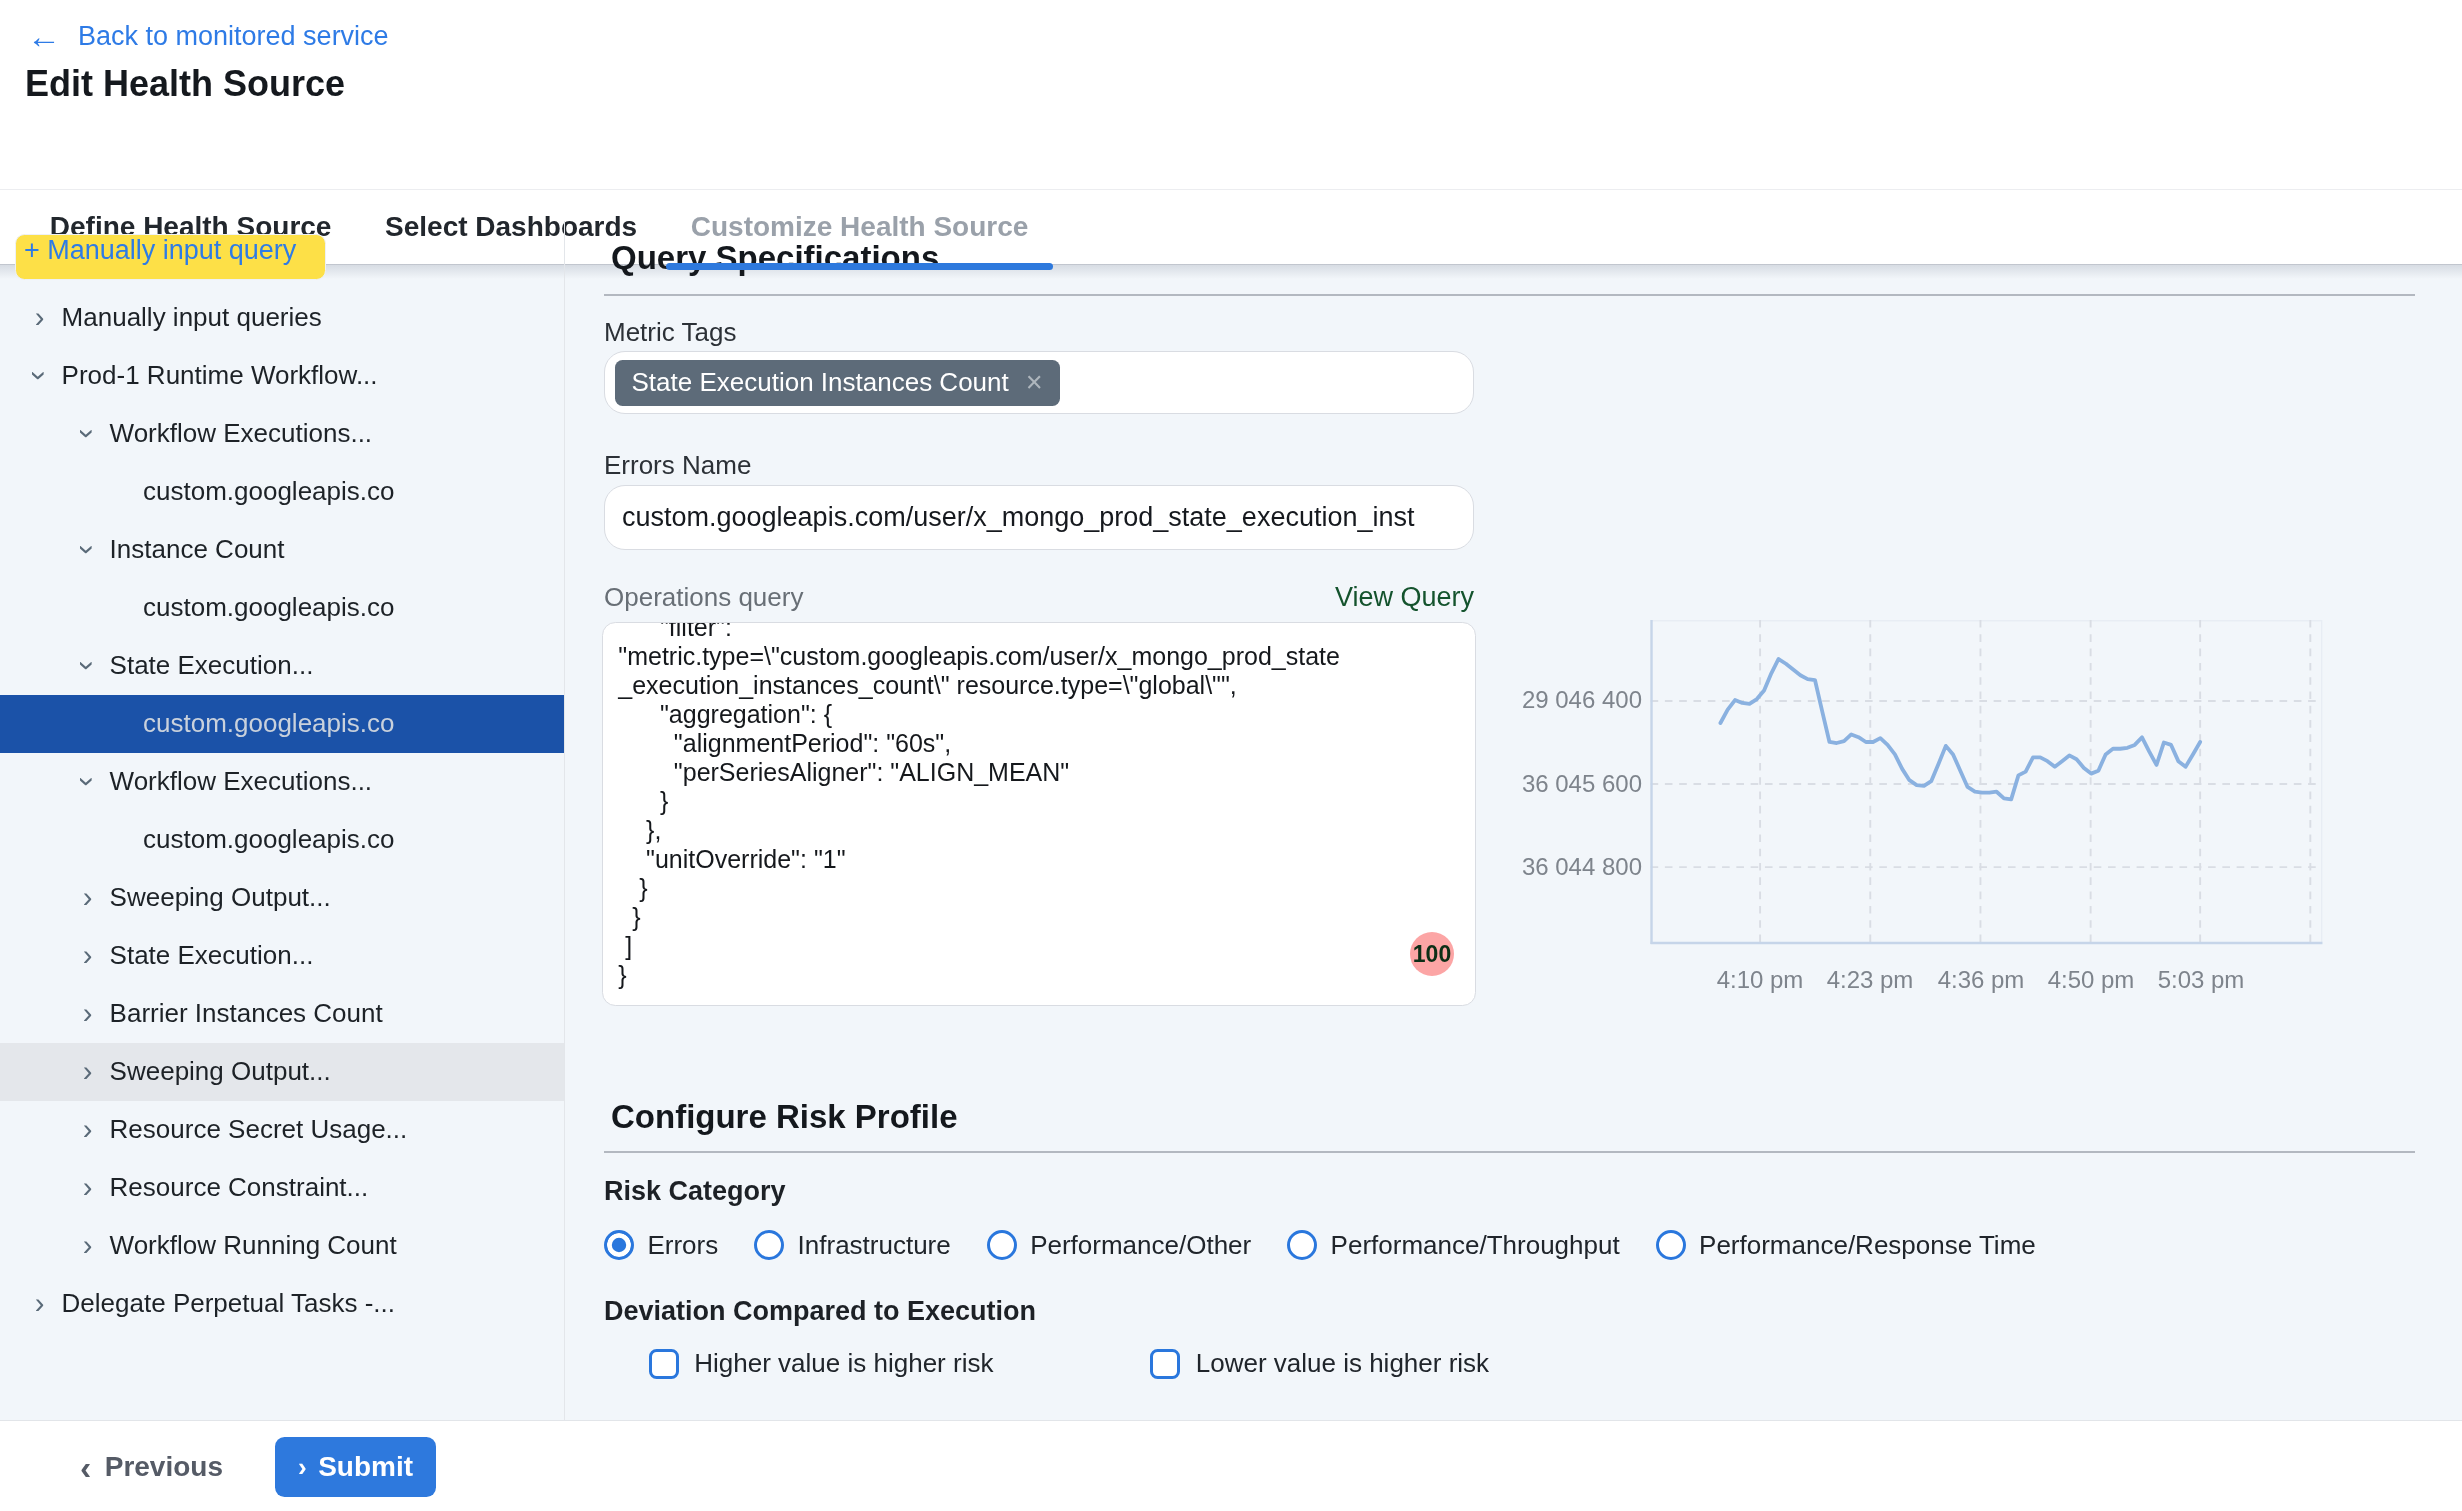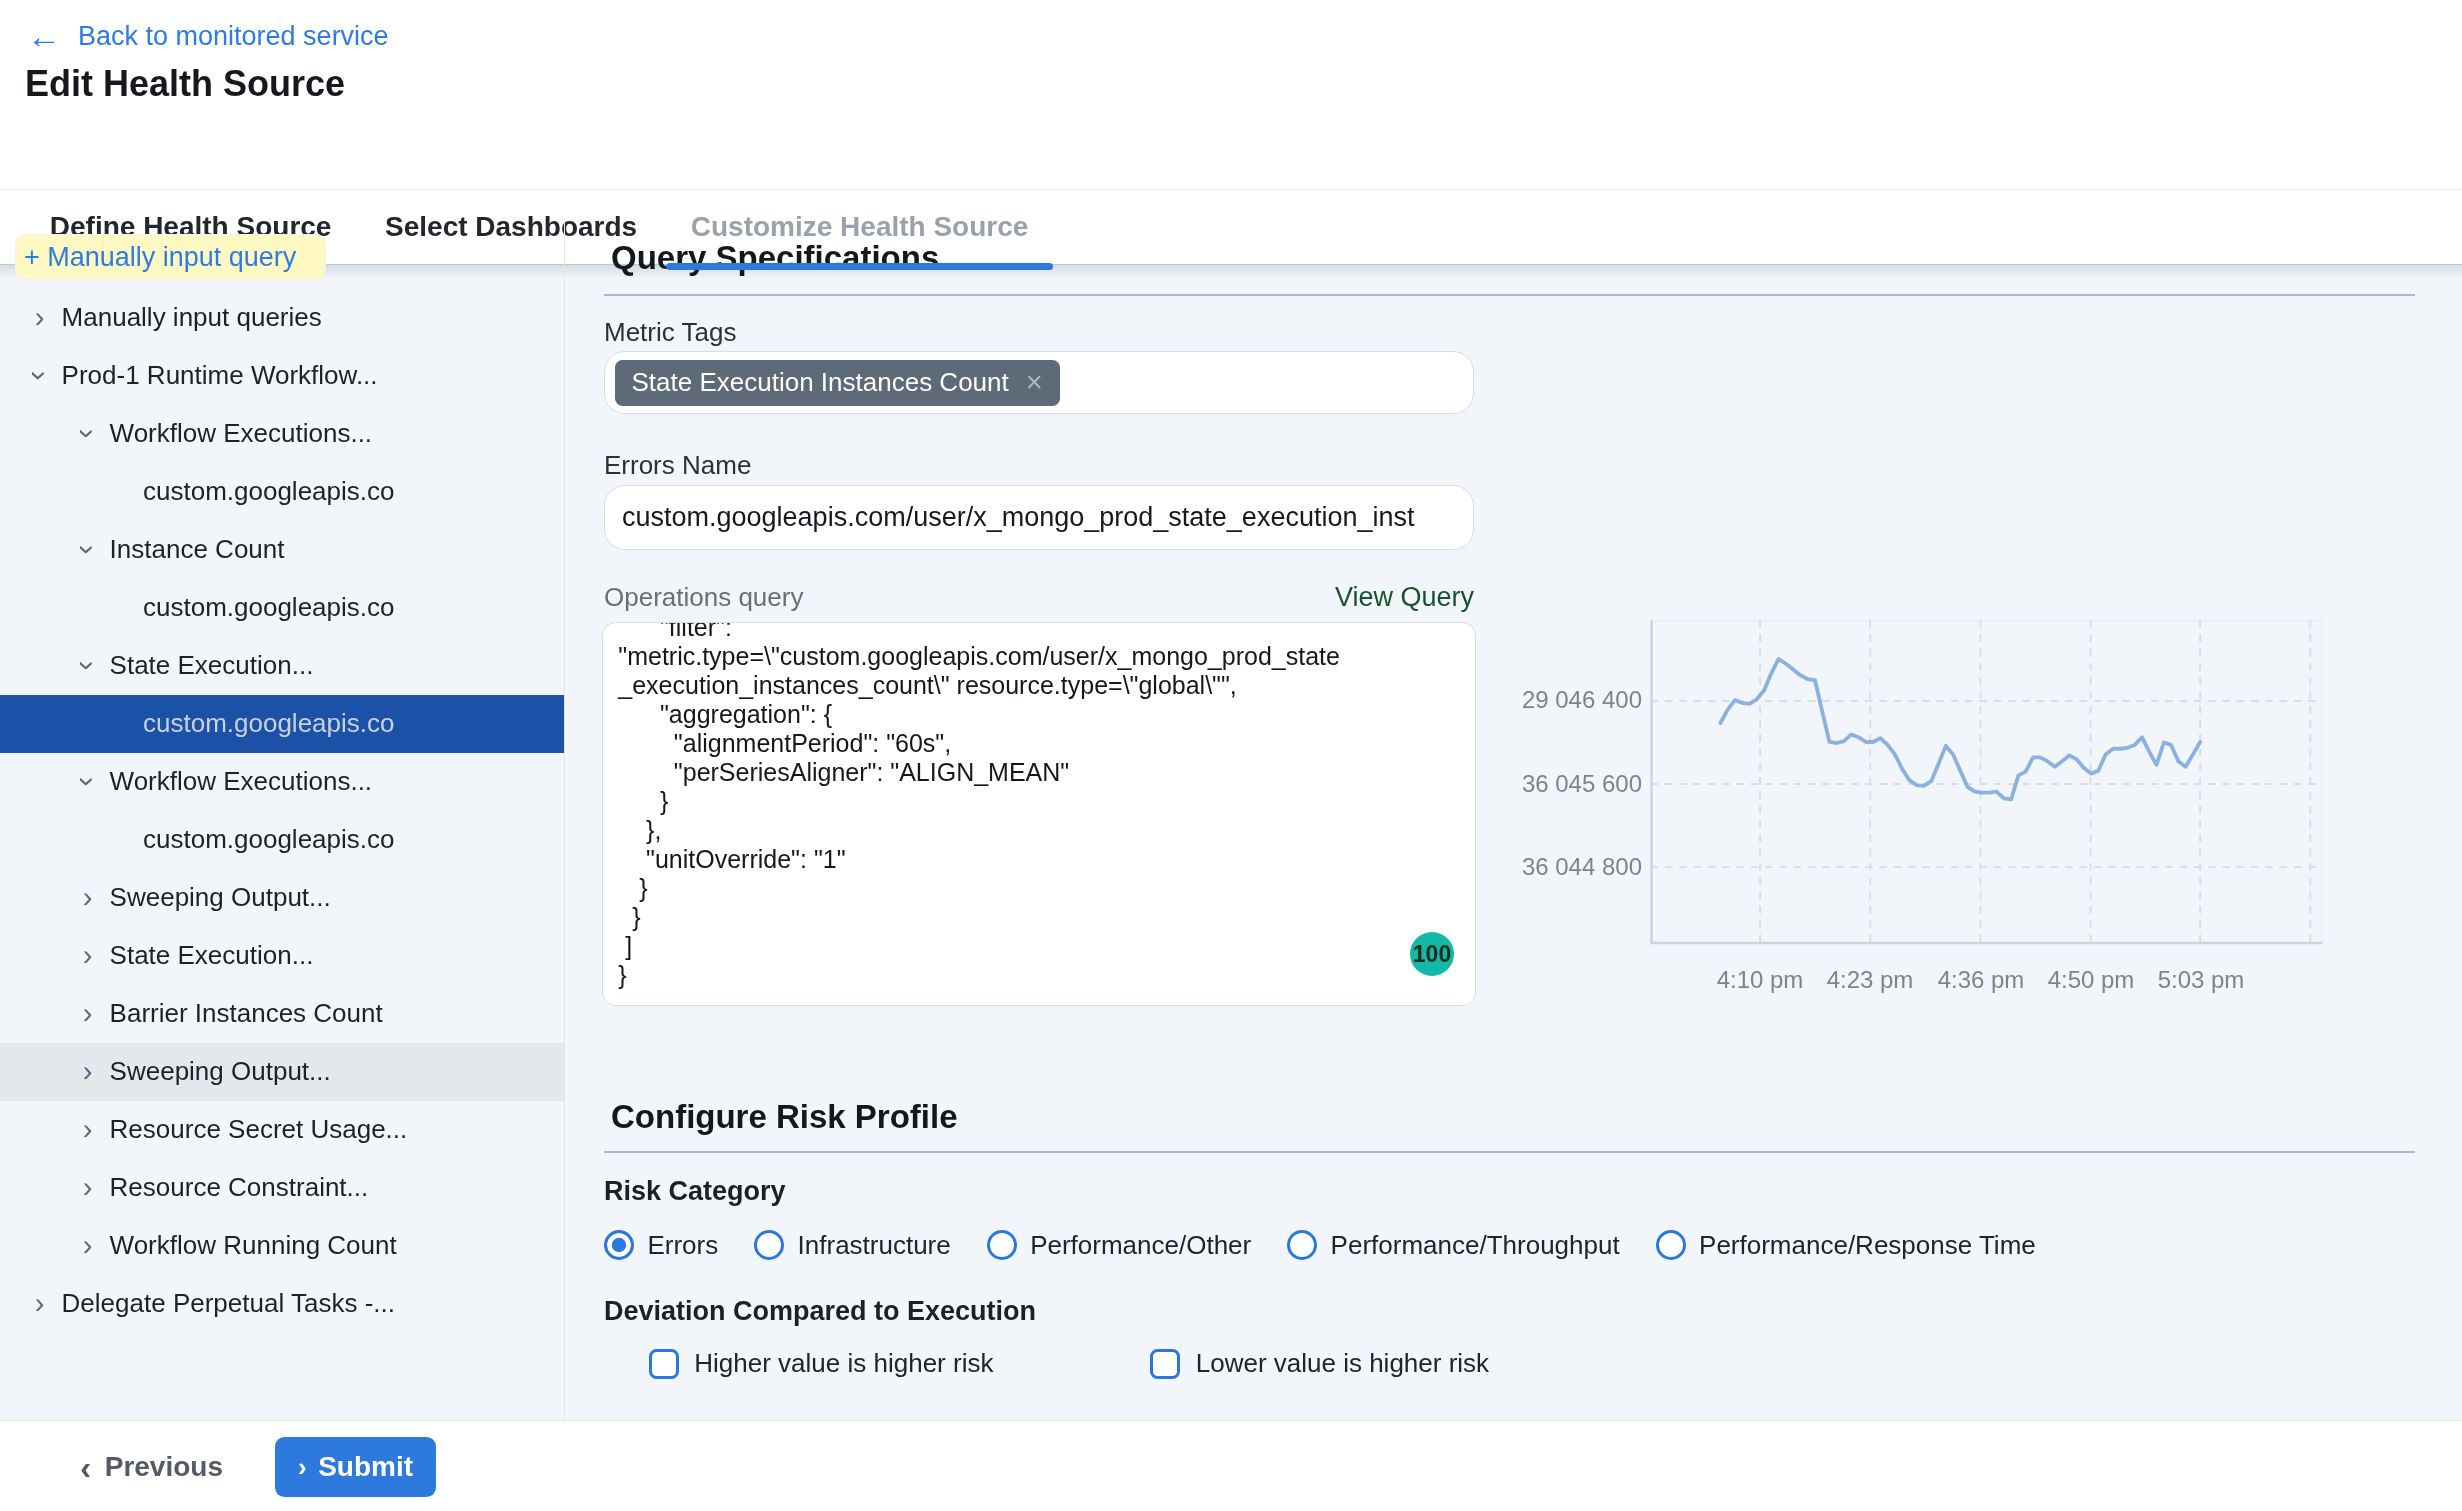--- a/index.html
+++ b/index.html
@@ -19,22 +19,22 @@
   .tabbar::after { content:""; position:absolute; top:100%; left:0; right:0; height:15.3px;
                    background:linear-gradient(rgba(110,120,140,.22), rgba(110,120,140,0)); pointer-events:none; }
   .tab { font-size:28px; font-weight:600; color:#22272d; position:relative; padding:0 3.8px; cursor:pointer; }
   .tab.active { color:#9aa1aa; }
   .tab.active::after { content:""; position:absolute; left:-21px; right:-21px; bottom:-27px; height:6.7px;
                        background:#2e79dd; border-radius:3.8px; z-index:2; }
 
   
   .sidebar { position:absolute; left:0; top:221px; width:565px; bottom:92px;
              border-right:1.9px solid #e3e6ea; overflow:hidden; }
-  .add-query { margin:13.4px 0 0 15.3px; width:311px; height:46px; background:#fef9c3;
-               border:1.9px solid #eef1f5; border-radius:9.5px; display:flex; align-items:center;
+  .add-query { margin:13.4px 0 0 15.3px; width:311px; height:46px; background:#fde047;
+               border:1.9px solid #eef1f5; border-radius:9.5px; display:flex; align-items:flex-start;
                padding-left:7.6px; color:#2e7be6; font-size:27px; cursor:pointer; }
   #tree { margin-top:8.6px; }
   .trow { display:flex; align-items:center; height:58px; font-size:26px; color:#1d2227;
           cursor:pointer; white-space:nowrap; }
   .trow.lvl0 { padding-left:25px; }
   .trow.lvl1 { padding-left:73px; }
   .trow.lvl2 { padding-left:143px; }
   .trow.selected { background:#1b52a8; color:#c9d1dc; }
   .trow.hover { background:#e4e7eb; }
   .chev { display:inline-block; width:29px; margin-right:7.6px; color:#5a6a78; font-size:29px;
@@ -55,21 +55,21 @@
   .namebox { left:604px; top:485px; width:870px; height:65px; display:flex; align-items:center;
              padding:0 17px; font-size:27px; color:#16191e; overflow:hidden; white-space:nowrap; }
   .ops-row { position:absolute; left:604px; top:582px; width:870px; display:flex;
              justify-content:space-between; align-items:baseline; }
   .ops-label { font-size:26px; color:#686f76; }
   .view-query { font-size:27px; color:#14532d; cursor:pointer;margin-left:40px; }
   .querybox { left:602px; top:622px; width:874px; height:384px; border-radius:13.4px; overflow:hidden; }
   .querybox pre { margin:-13.4px 0 0 0; padding:3.8px 15.3px; font-family:"Liberation Sans",sans-serif;
                   font-size:25px; line-height:29px; color:#15181c; white-space:pre; }
   .badge { position:absolute; right:21px; bottom:29px; width:44px; height:44px; border-radius:50%;
-           background:#14b8a6; display:flex; align-items:center; justify-content:center;
+           background:#fca5a5; display:flex; align-items:center; justify-content:center;
            font-size:23px; font-weight:700; color:#0c2e16; }
 
   
   .chart { position:absolute; left:1489px; top:611px; width:916px; height:420px; }
   .ylab { position:absolute; left:0; width:153px; text-align:right; font-size:24px; color:#7e848c; }
   .xlab { position:absolute; top:355px; transform:translateX(-50%); font-size:24px; color:#7e848c; white-space:nowrap; }
   #plot { position:absolute; left:161px; top:8.6px; overflow:visible; }
 
   
   .radio-row { position:absolute; left:604px; top:1224px; display:flex; gap:36px; align-items:center; height:42px; }

